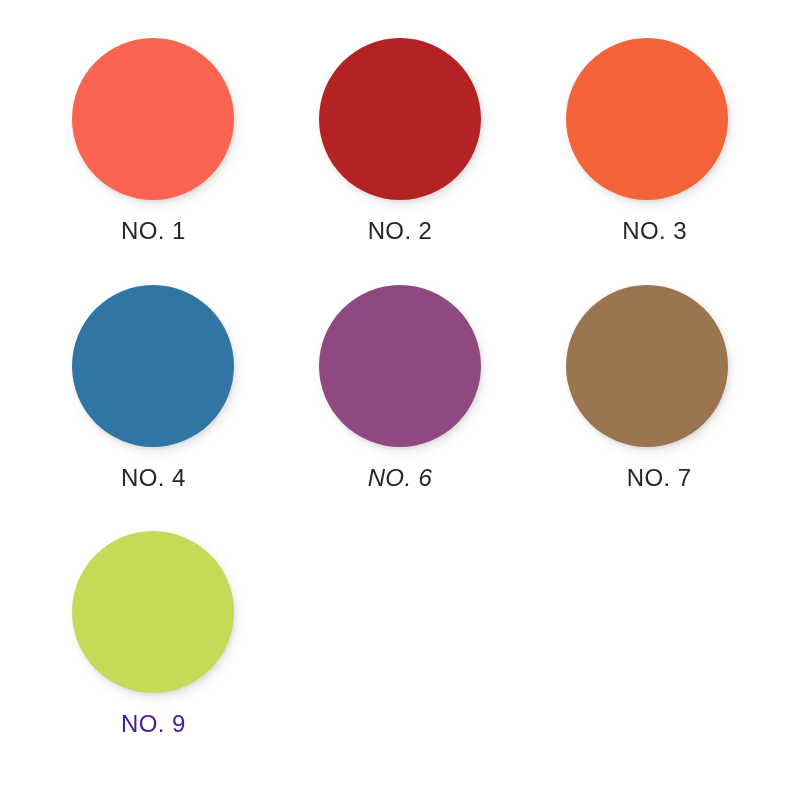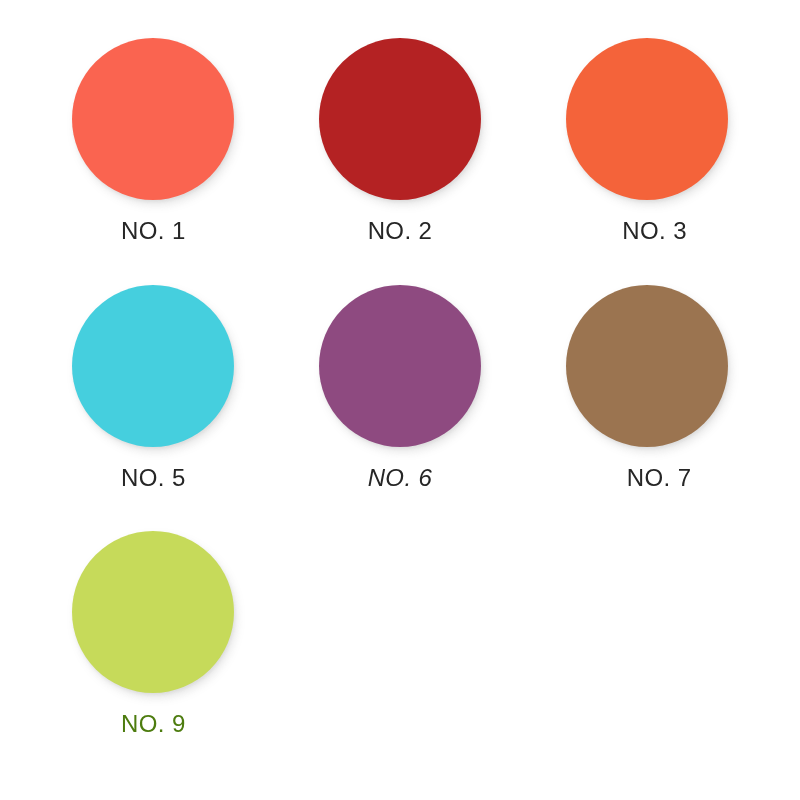--- a/index.html
+++ b/index.html
@@ -84,36 +84,36 @@
     <div class="swatch-cell">
       <div class="swatch-disc" style="background: rgb(180, 34, 35);"></div>
       <div class="swatch-label" style="color: rgb(38, 38, 38);">NO. 2</div>
     </div>
 
     <div class="swatch-cell">
       <div class="swatch-disc" style="background: rgb(244, 99, 58);"></div>
       <div class="swatch-label" style="color: rgb(38, 38, 38); margin-left: 16px;">NO. 3</div>
     </div>
 
+    <div class="swatch-cell">
+      <div class="swatch-disc" style="background: rgb(49, 117, 164);"></div>
+      <div class="swatch-label" style="color: rgb(38, 38, 38);">NO. 4</div>
+    </div>
 
-    <div class="swatch-cell">
-      <div class="swatch-disc" style="background: rgb(69, 207, 222);"></div>
-      <div class="swatch-label" style="color: rgb(38, 38, 38);">NO. 5</div>
-    </div>
 
     <div class="swatch-cell">
       <div class="swatch-disc" style="background: rgb(142, 74, 128);"></div>
       <div class="swatch-label" style="color: rgb(38, 38, 38); font-style: italic;">NO. 6</div>
     </div>
 
     <div class="swatch-cell">
       <div class="swatch-disc" style="background: rgb(155, 116, 80);"></div>
       <div class="swatch-label" style="color: rgb(38, 38, 38); margin-left: 25px;">NO. 7</div>
     </div>
 
 
     <div class="swatch-cell">
       <div class="swatch-disc" style="background: rgb(198, 218, 90);"></div>
-      <div class="swatch-label" style="color: #4d7c0f;">NO. 9</div>
+      <div class="swatch-label" style="color: #4c1d95;">NO. 9</div>
     </div>
 
   </div>
 </div>
 
 </body></html>

